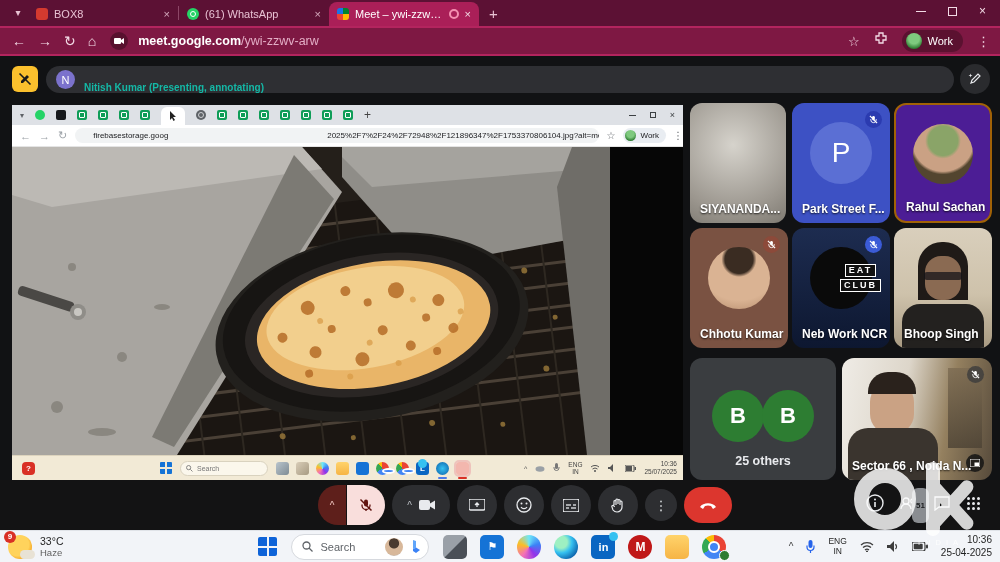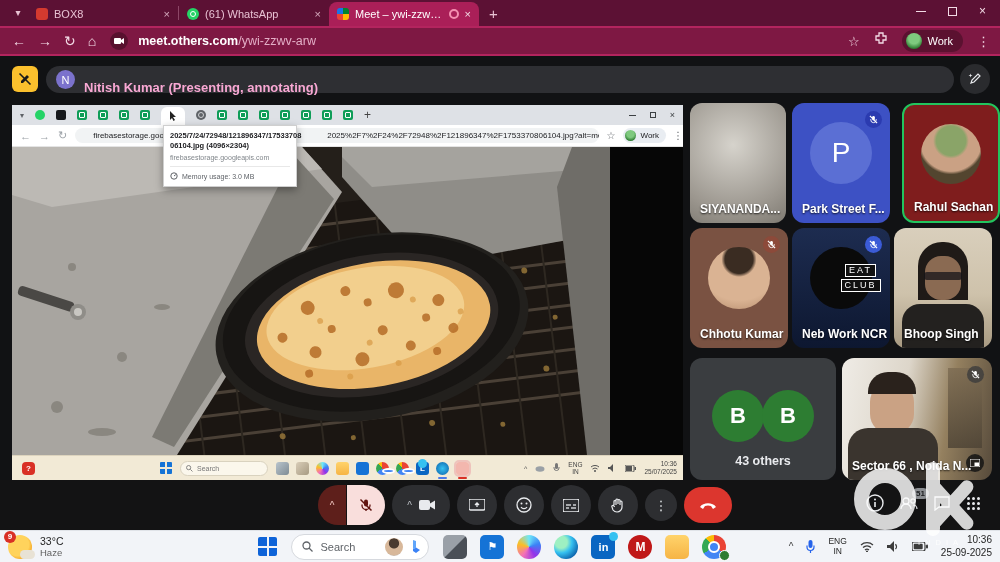--- a/index.html
+++ b/index.html
@@ -34,21 +34,21 @@
   .tb-right { margin-left:auto; display:flex; align-items:center; gap:14px; margin-right:10px; }
   .profile-pill { background:rgba(0,0,0,.28); border-radius:13px; height:22px; display:flex; align-items:center; gap:6px; padding:0 10px 0 4px; color:#fff; font-size:11px; }
   .profile-av { width:16px; height:16px; border-radius:50%; background:radial-gradient(circle at 50% 35%, #7ec97e 40%, #2e7d32 75%); }
 
   
   .stage { top:56px; left:0; width:1000px; height:506px; background:#111214; }
 
   .ann-chip { top:66px; left:12px; width:26px; height:26px; background:#fbc02d; border-radius:6px; display:flex; align-items:center; justify-content:center; }
   .presenter-bar { top:66px; left:46px; width:908px; height:27px; background:#2e2f33; border-radius:14px; display:flex; align-items:center; gap:9px; padding:0 10px; }
   .presenter-av { width:19px; height:19px; border-radius:50%; background:#7b72cc; color:#fff; font-size:11px; display:flex; align-items:center; justify-content:center; }
-  .presenter-name { color:#f9a8d4; font-size:13px; font-weight:bold;margin-top:15px; }
+  .presenter-name { color:#14b8a6; font-size:10px; font-weight:bold;margin-top:15px; }
   .pen-btn { top:64px; left:960px; width:30px; height:30px; border-radius:50%; background:#2a2b2e; display:flex; align-items:center; justify-content:center; }
 
   
   .shared { top:105px; left:12px; width:671px; height:375px; background:#fff; }
   .in-tabstrip { top:0; left:0; width:671px; height:20px; background:#dee1e6; display:flex; align-items:center; gap:11px; padding-left:8px; }
   .fv { width:10px; height:10px; flex:none; }
   .fv-sheet { background:#0f9d58; border-radius:2px; position:relative; }
   .fv-sheet::after { content:""; position:absolute; inset:2px 2px 2px 2px; border:1px solid #fff; border-radius:1px; }
   .fv-wa { background:#25d366; border-radius:50%; }
   .fv-black { background:#17191c; border-radius:2px; }
@@ -95,27 +95,27 @@
 
   
   .tile { border-radius:12px; overflow:hidden; }
   .tile-name { position:absolute; left:10px; bottom:7px; color:#fff; font-size:12px; font-weight:bold; text-shadow:0 1px 2px rgba(0,0,0,.8); white-space:nowrap; }
   .mic-badge { position:absolute; top:8px; right:8px; width:17px; height:17px; border-radius:50%; display:flex; align-items:center; justify-content:center; }
   .big-avatar { position:absolute; left:50%; top:42%; transform:translate(-50%,-50%); border-radius:50%; }
 
   .t-siya { background:radial-gradient(circle at 45% 35%, #d6d3cc, #9b968e 70%, #7e7a72); }
   .t-park { background:#3d51c4; }
   .park-av { width:62px; height:62px; background:#5b6fd4; color:#fff; font-size:28px; display:flex; align-items:center; justify-content:center; }
-  .t-rahul { background:#7f1d1d; border:2px solid #22c55e;margin-left:8px; }
+  .t-rahul { background:#4c1d95; border:2px solid #a16207; }
   .rahul-av { width:60px; height:60px; background:radial-gradient(circle at 50% 28%, #8aa468 0 28%, #caa184 34% 58%, #53452f 64%); }
   .t-chhotu { background:#7a5242; }
   .chhotu-av { width:62px; height:62px; background:radial-gradient(circle at 50% 20%, #3a2c22 0 24%, #dab393 30% 70%, #b68d6e); }
   .t-neb { background:linear-gradient(180deg, #1d2c50, #0d1730); }
   .neb-logo { width:62px; height:62px; background:#0a0a0a; border-radius:50%; display:flex; flex-direction:column; align-items:center; justify-content:center; gap:2px; }
-  .neb-word { background:#111; border:1px solid #fff; color:#fff; font-size:9px; font-weight:normal; letter-spacing:2px; padding:0 3px; line-height:11px;margin-left:39px; }
+  .neb-word { background:#111; border:1px solid #fff; color:#fff; font-size:9px; font-weight:bold; letter-spacing:2px; padding:0 3px; line-height:11px;margin-left:39px; }
   .t-bhoop { background:linear-gradient(180deg, #d9cfbc 0%, #cec2ab 55%, #a89a82 100%);padding-left:44px; }
   .t-others { background:#3a3d40; }
   .oth-circ { width:52px; height:52px; border-radius:50%; background:#2d7d32; color:#fff; font-size:22px; font-weight:bold; display:flex; align-items:center; justify-content:center; position:absolute; top:32px; }
   .oth-label { position:absolute; width:100%; text-align:center; top:96px; color:#e8eaed; font-size:12.5px; font-weight:bold; }
   .t-sector { background:linear-gradient(100deg, #efece6 0%, #ddd6ca 40%, #94805f 68%, #564a3b 100%); }
   .pip-btn { position:absolute; right:8px; bottom:8px; width:18px; height:18px; border-radius:50%; background:rgba(20,20,20,.85); display:flex; align-items:center; justify-content:center; }
 
   
   .bottombar { top:480px; left:0; width:1000px; height:50px; background:#131314; }
   .bb-left { position:absolute; left:20px; top:16px; display:flex; align-items:center; gap:10px; }
@@ -129,21 +129,21 @@
   .cam-grp { left:392px; width:58px; border-radius:20px; gap:7px; }
   .present-b { left:457px; }
   .emoji-b { left:504px; }
   .cc-b { left:551px; }
   .hand-b { left:598px; }
   .more-b { left:645px; width:32px; height:32px; top:9px; color:#e8eaed; font-size:13px; }
   .end-b { left:684px; width:48px; height:36px; top:7px; border-radius:18px; background:#dc362e; }
   .chev { color:#bdc1c6; font-size:10px; }
 
   .rt-icons { position:absolute; top:14px; left:866px; display:flex; gap:16px; align-items:center; color:#e8eaed; }
-  .ppl-badge { position:absolute; top:-8px; left:12px; background:#8a8d91; color:#1c1d1f; font-size:8px; border-radius:6px; padding:0 4px; line-height:11px; font-weight:bold; }
+  .ppl-badge { position:absolute; top:-8px; left:12px; background:#8a8d91; color:#1c1d1f; font-size:8px; border-radius:6px; padding:12px 4px; line-height:11px; font-weight:bold; }
 
   
   .wm { position:absolute; left:852px; top:462px; width:148px; height:90px; z-index:50; opacity:.82; }
   .wm-o { position:absolute; left:2px; top:6px; width:62px; height:62px; border:15px solid #fff; border-radius:50%; }
   .wm-l { position:absolute; left:74px; top:0px; width:14px; height:74px; background:#fff; border-radius:7px; }
   .wm-x1 { position:absolute; left:92px; top:12px; width:13px; height:62px; background:#fff; border-radius:7px; transform:rotate(-42deg); }
   .wm-x2 { position:absolute; left:92px; top:12px; width:13px; height:62px; background:#fff; border-radius:7px; transform:rotate(42deg); }
   .wm-sub { position:absolute; left:66px; top:76px; color:#fff; font-size:7.5px; letter-spacing:5px; }
 
   
@@ -212,21 +212,21 @@
   <span class="nav-ico">←</span>
   <span class="nav-ico">→</span>
   <span class="nav-ico">↻</span>
   <span class="nav-ico">⌂</span>
   <span class="cam-chip">
     <svg width="10" height="8" viewBox="0 0 10 8">
         <rect x="0" y="1" width="7" height="6" rx="1" fill="#fff"></rect>
         <path d="M7 3l3-2v6l-3-2z" fill="#fff"></path>
       </svg>
   </span>
-  <span class="url-host">meet.others.com</span>
+  <span class="url-host">meet.google.com</span>
   <span class="url-path">/ywi-zzwv-arw</span>
   <div class="tb-right">
     <span style="font-size:13px;">☆</span>
     <span>
       <svg width="14" height="14" viewBox="0 0 14 14">
           <path d="M5 1h4v3h3v4h-3v3H5v-3H2V4h3z" fill="none" stroke="#f3dbe6" stroke-width="1.3"></path>
         </svg>
     </span>
     <span class="profile-pill">
       <span class="profile-av"></span>
@@ -295,34 +295,20 @@
       <span class="in-url-right">2025%2F7%2F24%2F72948%2F121896347%2F1753370806104.jpg?alt=media&amp;token=7f</span>
     </span>
     <span class="in-star">☆</span>
     <span class="in-work">
       <span class="in-work-av"></span>
       <span>Work</span>
     </span>
     <span class="in-dots">⋮</span>
   </div>
 
-  <div class="abs tooltip">
-    <div class="tt-file">
-      <div>2025/7/24/72948/121896347/17533708</div>
-      <div>06104.jpg (4096×2304)</div>
-    </div>
-    <div class="tt-domain">firebasestorage.googleapis.com</div>
-    <div class="tt-mem">
-      <svg width="8" height="8" viewBox="0 0 8 8">
-          <circle cx="4" cy="4" r="3.2" fill="none" stroke="#5f6368" stroke-width="1"></circle>
-          <path d="M4 4L5.8 2.6" stroke="#5f6368" stroke-width="1"></path>
-        </svg>
-      <span>Memory usage: 3.0 MB</span>
-    </div>
-  </div>
 
   <div class="abs photo">
     <svg width="598" height="308" viewBox="0 0 598 308">
       <rect width="598" height="308" fill="#241f1a"></rect>
 
       <g transform="rotate(-7 300 200)">
         <rect x="60" y="60" width="560" height="280" fill="#1b1612"></rect>
         <g stroke="#4a4036" stroke-width="3">
           <line x1="60" y1="80" x2="620" y2="80"></line>
             <line x1="60" y1="102" x2="620" y2="102"></line>
@@ -518,21 +504,21 @@
   <div class="abs" style="left:24px; top:14px; width:50px; height:58px; background:#1f1a17; border-radius:24px 24px 0 0;"></div>
   <div class="abs" style="left:31px; top:28px; width:36px; height:44px; background:#8a6a52; border-radius:16px;"></div>
   <div class="abs" style="left:30px; top:44px; width:38px; height:8px; background:rgba(20,20,25,.75); border-radius:3px;"></div>
   <div class="abs" style="left:8px; top:76px; width:82px; height:44px; background:#23211f; border-radius:18px 18px 0 0;"></div>
   <span class="tile-name">Bhoop Singh</span>
 </div>
 
 <div class="abs tile t-others" style="left:690px; top:358px; width:146px; height:122px;">
   <span class="oth-circ" style="left:22px;">B</span>
   <span class="oth-circ" style="left:72px;">B</span>
-  <span class="oth-label">43 others</span>
+  <span class="oth-label">25 others</span>
 </div>
 
 <div class="abs tile t-sector" style="left:842px; top:358px; width:150px; height:122px;">
   <div class="abs" style="left:28px; top:24px; width:44px; height:52px; background:#caa284; border-radius:20px;"></div>
   <div class="abs" style="left:26px; top:14px; width:48px; height:22px; background:#2a221c; border-radius:20px 20px 0 0;"></div>
   <div class="abs" style="left:6px; top:70px; width:90px; height:52px; background:#3a342e; border-radius:20px 20px 0 0;"></div>
   <div class="abs" style="right:10px; top:10px; width:34px; height:80px; background:linear-gradient(180deg,#7c6b52,#4c4234); opacity:.8;"></div>
   <span class="mic-badge" style="background:rgba(60,60,60,.8);">
     <svg width="9" height="9" viewBox="0 0 10 10">
         <rect x="3.5" y="1" width="3" height="5" rx="1.5" fill="#fff"></rect>
@@ -710,15 +696,15 @@
     </svg>
     <svg width="12" height="11" viewBox="0 0 12 11">
       <path d="M0 4h3l4-4v11L3 7H0z" fill="#3c3c3c"></path>
         <path d="M8.5 3a4 4 0 0 1 0 5" fill="none" stroke="#3c3c3c" stroke-width="1.2"></path>
     </svg>
     <svg width="16" height="9" viewBox="0 0 16 9">
       <rect x="0" y="0" width="13" height="9" rx="2" fill="none" stroke="#3c3c3c" stroke-width="1.2"></rect>
         <rect x="14" y="2.5" width="2" height="4" rx="1" fill="#3c3c3c"></rect>
         <rect x="1.7" y="1.7" width="9" height="5.6" rx="1" fill="#3c3c3c"></rect>
     </svg>
-    <span class="clock"><span>10:36</span><br><span>25-09-2025</span></span>
+    <span class="clock"><span>10:36</span><br><span>25-04-2025</span></span>
   </span>
 </div>
 
 </body></html>

